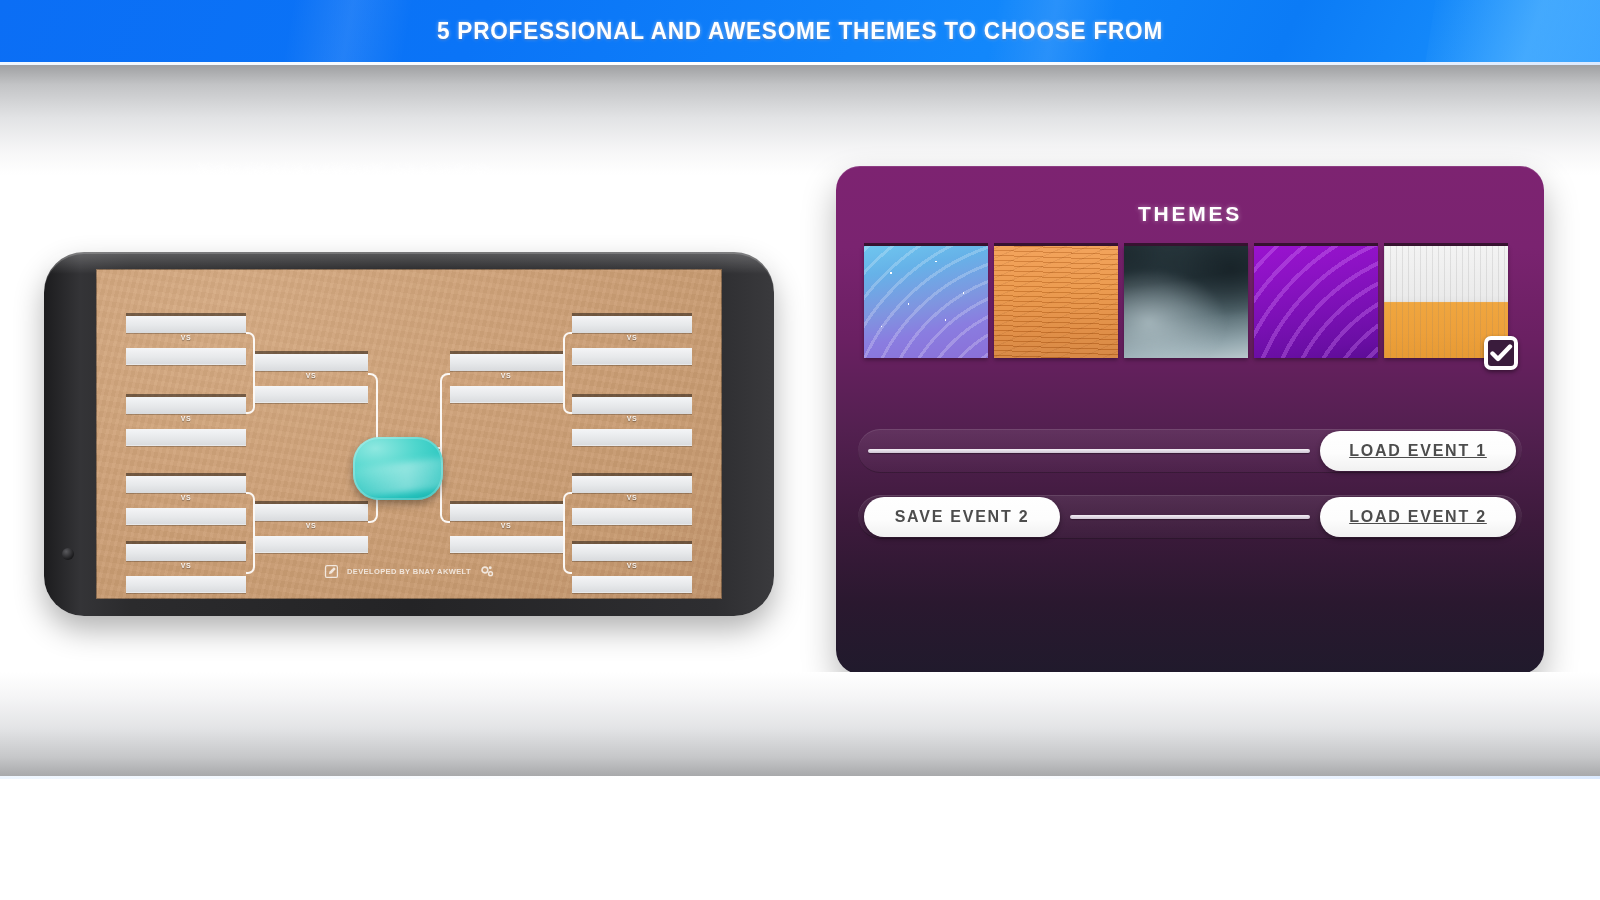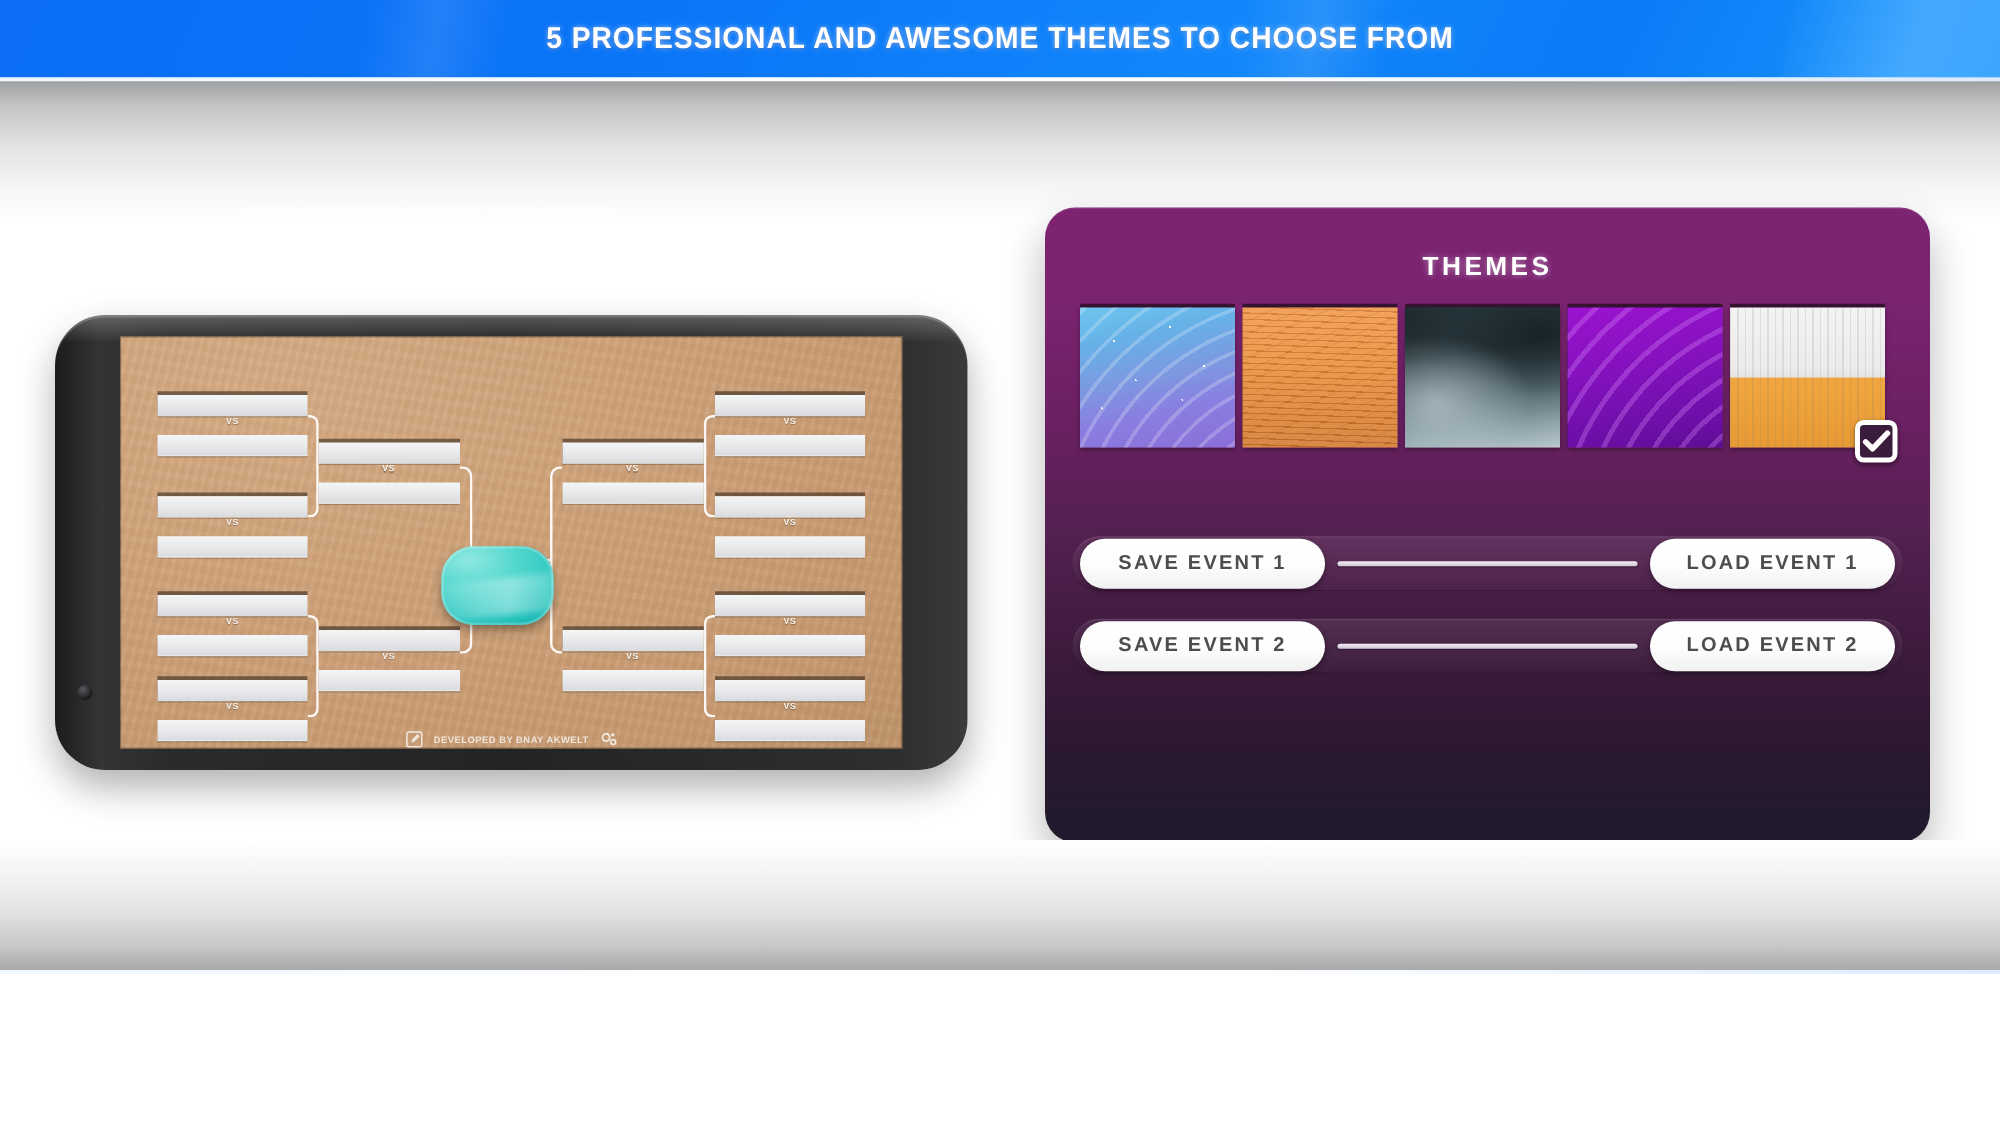--- a/index.html
+++ b/index.html
@@ -148,21 +148,21 @@
     overflow:hidden;
   }
   #trophy::after{
     content:""; position:absolute; left:-20%; top:40%;
     width:160%; height:48%;
     background: linear-gradient(95deg, rgba(255,255,255,.0), rgba(255,255,255,.40), rgba(255,255,255,.0));
     transform: rotate(-7deg);
     filter: blur(3px);
   }
   #screen-footer {
-    position:absolute; left: 50%; bottom: 0;
+    position:absolute; left: 50%; bottom: 20px;
     transform: translateX(-50%);
     display:flex; align-items:center; gap:8px;
     opacity:.80;
   }
   #screen-footer .credit {
     font-size: 7.5px; letter-spacing:.4px; font-weight:bold;
     color: rgba(255,255,255,.92);
     filter: blur(.45px);
     white-space:nowrap;
   }
@@ -292,21 +292,21 @@
     color: #4d4d4d;
     font-size: 16px; font-weight:bold; letter-spacing:.11em;
     font-family:"Liberation Sans Narrow","Liberation Sans",sans-serif;
     display:flex; align-items:center; justify-content:center;
     box-shadow: 0 2px 5px rgba(0,0,0,.35);
     cursor:pointer;
     white-space:nowrap;
     padding: 0 12px;
   }
   .pill.left  { margin-left: 6px; }
-  .pill.right { margin-right: 6px; }
+  .pill.right { margin-right: 6px; text-decoration: underline; }
   .row-line {
     flex: 1 1 auto;
     height: 4px; margin: 0 10px;
     border-radius: 2px;
     background: linear-gradient(180deg,#f2eef4,#cfc4d4);
     box-shadow: 0 1px 1px rgba(0,0,0,.35);
   }
 </style>
 </head>
 <body>
@@ -431,21 +431,20 @@
         <div class="theme-thumb t5"></div>
         <div class="check-box">
           <svg viewBox="0 0 24 24">
             <path d="M3.5 12.5l5.5 5.5L21 5.5" fill="none" stroke="#ffffff" stroke-width="4.4" stroke-linecap="round" stroke-linejoin="round"></path>
           </svg>
         </div>
       </div>
     </div>
 
     <div class="event-row" id="event-row-1">
-      <div class="pill left">SAVE EVENT 1</div>
       <div class="row-line"></div>
       <div class="pill right">LOAD EVENT 1</div>
     </div>
 
     <div class="event-row" id="event-row-2">
       <div class="pill left">SAVE EVENT 2</div>
       <div class="row-line"></div>
       <div class="pill right">LOAD EVENT 2</div>
     </div>
   </div>

